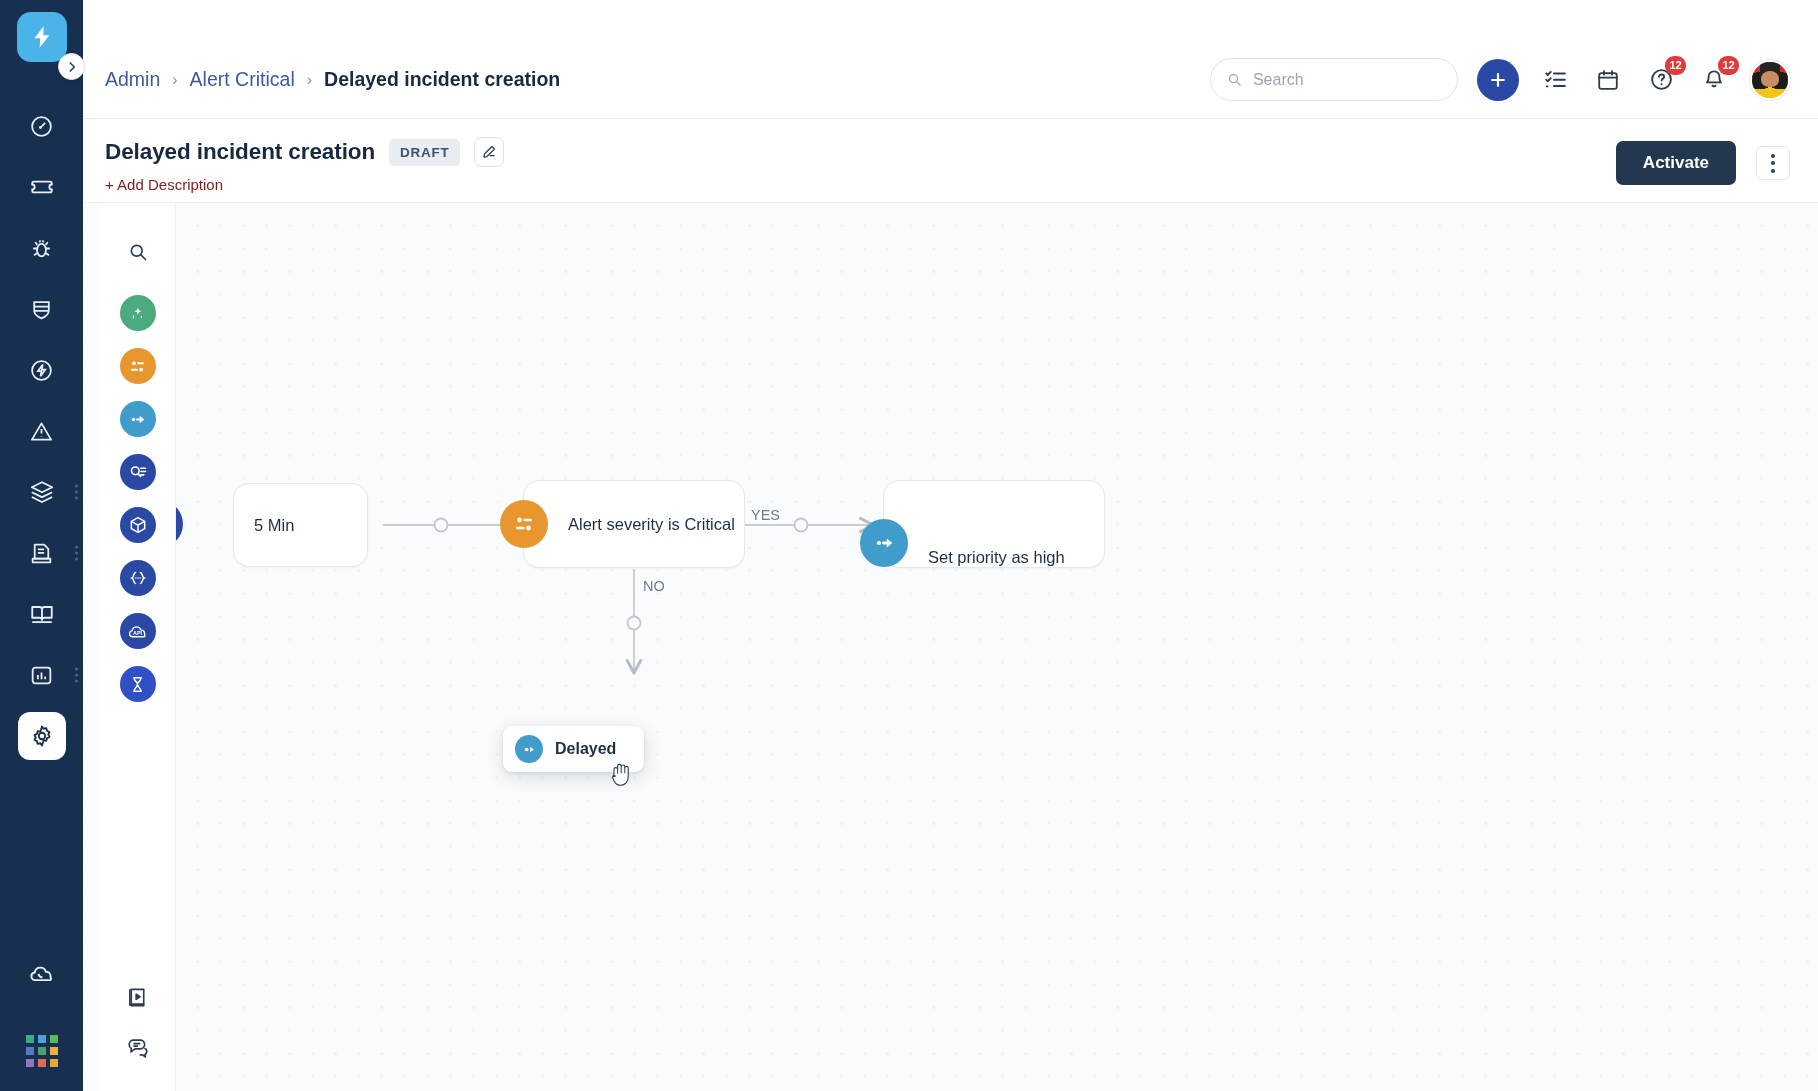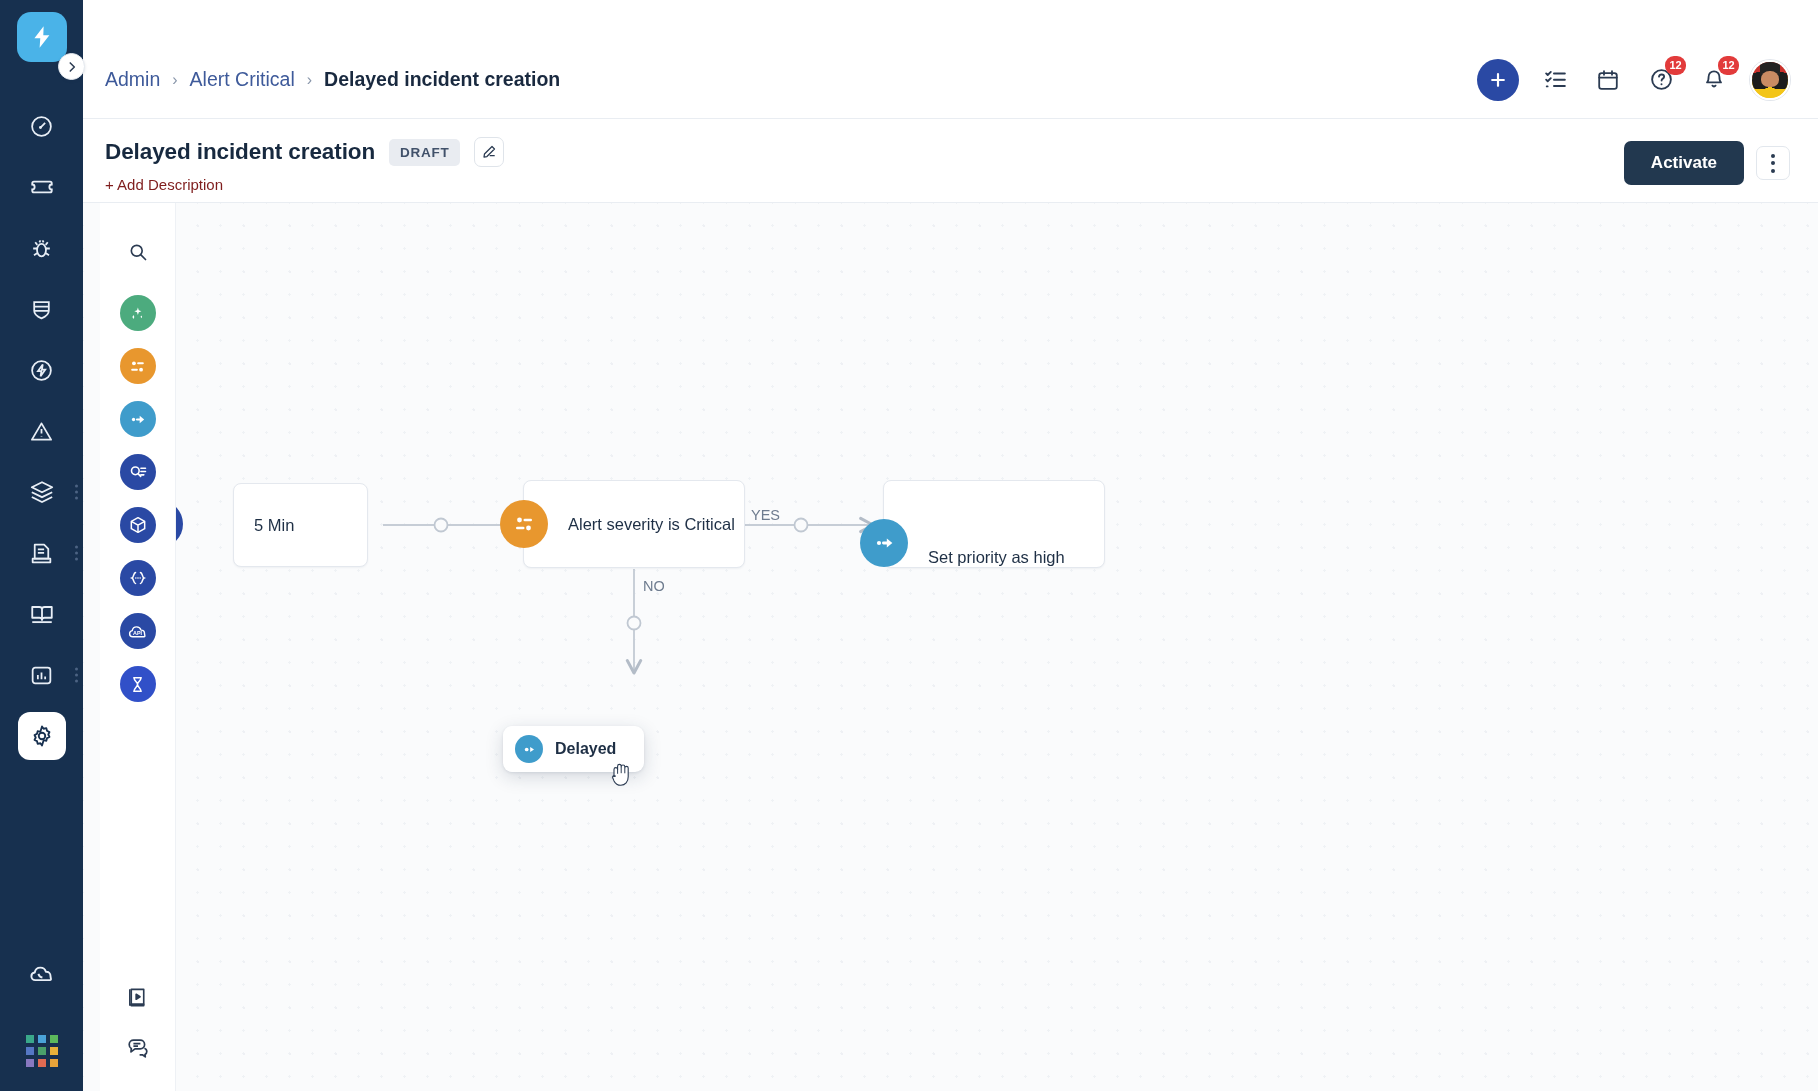--- a/index.html
+++ b/index.html
@@ -124,21 +124,21 @@
   .wf-title { font-size: 22.5px; font-weight: 700; color: #17293f; letter-spacing: -.1px; }
   .status-chip {
     background: #e9ecf1; color: #41516a; font-size: 13.5px; font-weight: 700;
     letter-spacing: .7px; padding: 6px 11px; border-radius: 5px;
   }
   .editbtn {
     width: 30px; height: 30px; border-radius: 7px; border: 1px solid #dfe4ea;
     background: #fff; display: flex; align-items: center; justify-content: center; cursor: pointer;
   }
   .adddesc { color: #7f1d1d; font-size: 15px; cursor: pointer; }
-  .title-right { margin-left: auto; display: flex; align-items: center; gap: 12px; padding-top: 4px; }
+  .title-right { margin-left: auto; display: flex; align-items: center; gap: 20px; padding-top: 4px; }
   .activate-btn {
     background: #22384f; color: #fff; border: none;
     font-size: 17px; font-weight: 700; font-family: "Liberation Sans", sans-serif;
     padding: 12px 27px; border-radius: 7px; cursor: pointer;
   }
   .kebab {
     width: 34px; height: 34px; border-radius: 7px; border: 1px solid #e2e7ed; background: #fff;
     display: flex; flex-direction: column; align-items: center; justify-content: center; gap: 3.5px; cursor: pointer;
   }
   .kebab i { width: 4px; height: 4px; border-radius: 50%; background: #2b3b52; display: block; }
@@ -168,21 +168,21 @@
     width: 36px; height: 36px; border-radius: 50%;
     display: flex; align-items: center; justify-content: center;
     margin-bottom: 17px; cursor: grab; flex-shrink: 0;
   }
   .pal-bottom { margin-top: auto; display:flex; flex-direction:column; align-items:center; gap: 22px; padding-bottom: 30px; }
   .pal-bot-ic { width: 28px; height: 28px; display:flex; align-items:center; justify-content:center; cursor:pointer; }
 
   
   .node {
     position: absolute; background: #ffffff;
-    border: 1px solid #e4e8ee; border-radius: 8px;
+    border: 1px solid #e4e8ee; border-radius: 16px;
     display: flex; align-items: center;
     box-shadow: 0 1px 2px rgba(25,45,75,.05);
     z-index: 12;
   }
   .node-icon {
     width: 48px; height: 48px; border-radius: 50%;
     display: flex; align-items: center; justify-content: center;
     flex-shrink: 0; position: absolute; left: -24px;
   }
   .node-label {
@@ -339,20 +339,27 @@
     <div class="topbar">
       <div class="crumbs">
         <span class="crumb-link">Admin</span>
         <span class="crumb-sep">›</span>
         <span class="crumb-link">Alert Critical</span>
         <span class="crumb-sep">›</span>
         <span class="crumb-cur">Delayed incident creation</span>
       </div>
 
       <div class="topbar-right">
+        <div class="searchbox">
+          <svg width="17" height="17" viewBox="0 0 24 24" fill="none" stroke="#9aa5b4" stroke-width="2">
+              <circle cx="10.5" cy="10.5" r="6.5"></circle>
+              <path d="M15.5 15.5 21 21" stroke-linecap="round"></path>
+            </svg>
+          <input type="text" placeholder="Search" style="">
+        </div>
 
         <button class="addbtn">
           <svg width="20" height="20" viewBox="0 0 24 24" fill="none" stroke="#fff" stroke-width="2.6" stroke-linecap="round">
               <path d="M12 5v14M5 12h14"></path>
             </svg>
         </button>
 
         <div class="icbtn">
           <svg width="25" height="25" viewBox="0 0 24 24" fill="none" stroke="#2b3b52" stroke-width="1.8" stroke-linecap="round" stroke-linejoin="round">
               <path d="M3 6.2l1.5 1.5L7.5 4.7M3 12.2l1.5 1.5L7.5 10.7M3.6 18.6h.8"></path>

